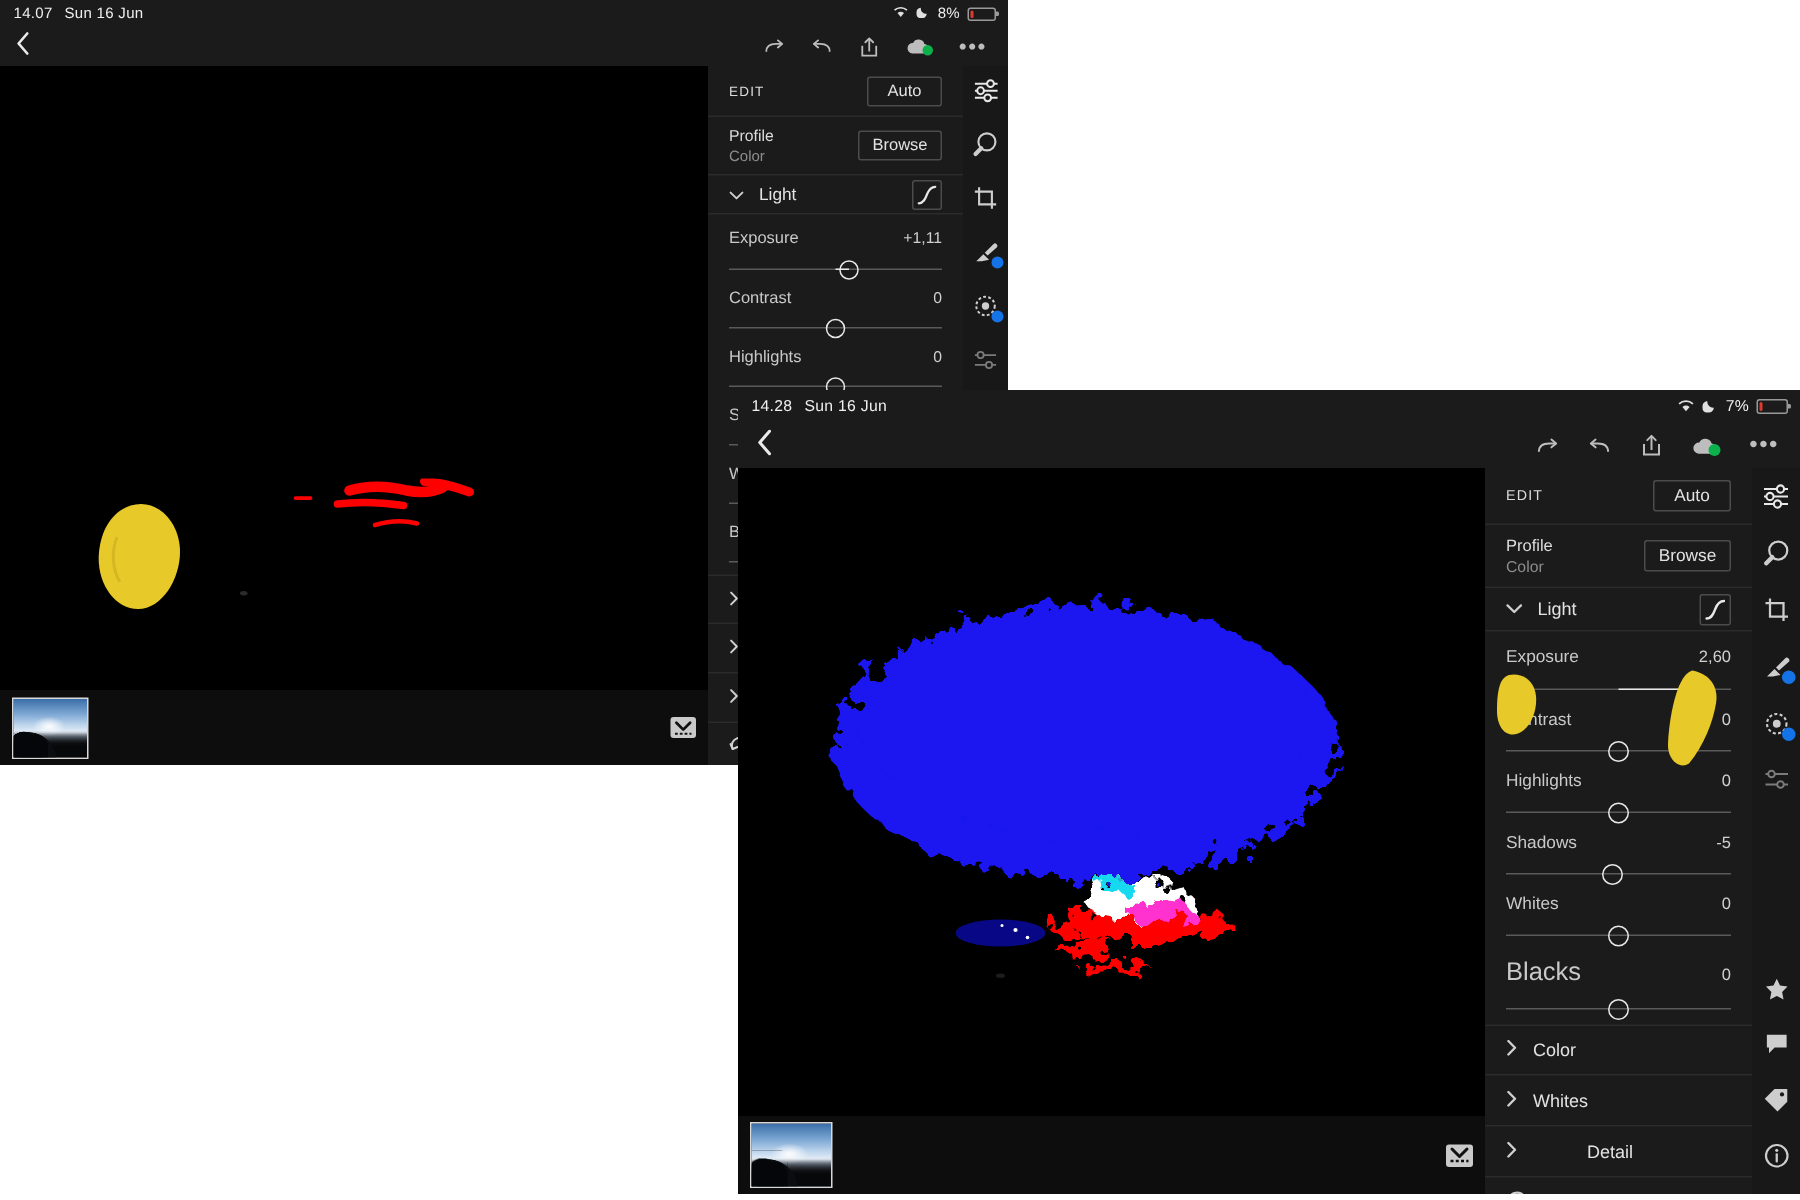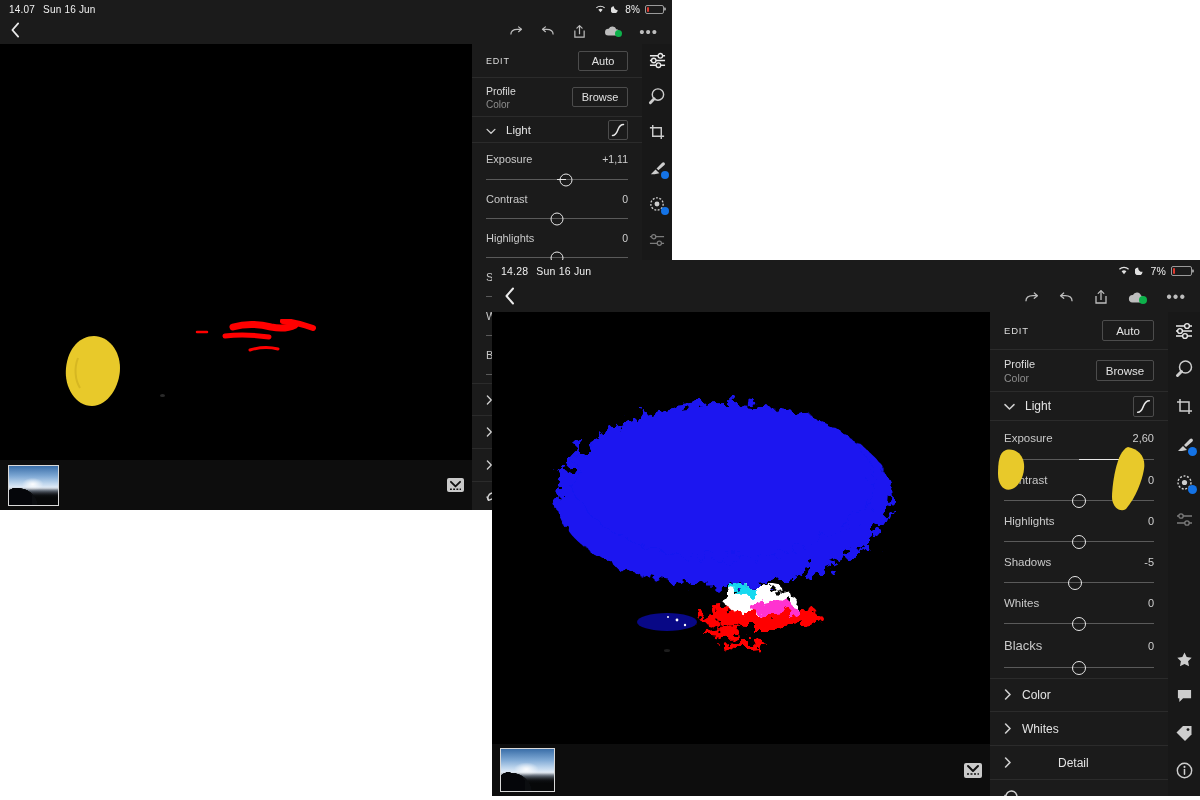--- a/index.html
+++ b/index.html
@@ -561,21 +561,21 @@
           <span class="sl-name" style="font-size:11.5px;">Whites</span>
           <span class="sl-val" style="font-size:11px;">0</span>
         </div>
         <div class="sl-track" style="margin-top:14px;">
           <div class="sl-knob" style="left:50%; width:14px; height:14px;"></div>
         </div>
       </div>
 
       <div class="slider-block" style="margin:14px 14px 10px;">
         <div class="sl-top">
-          <span class="sl-name" style="font-size:13px;">Blacks</span>
+          <span class="sl-name" style="font-size:17px;">Blacks</span>
           <span class="sl-val" style="font-size:11px;">0</span>
         </div>
         <div class="sl-track" style="margin-top:14px;">
           <div class="sl-knob" style="left:50%; width:14px; height:14px;"></div>
         </div>
       </div>
 
       <div class="collapsed-row" style="height:34px; padding:0 14px; border-top:1px solid #2b2b2b;">
         <span class="chev" style="margin-right:10px;">
           <svg width="8" height="11" viewBox="0 0 8 11">

